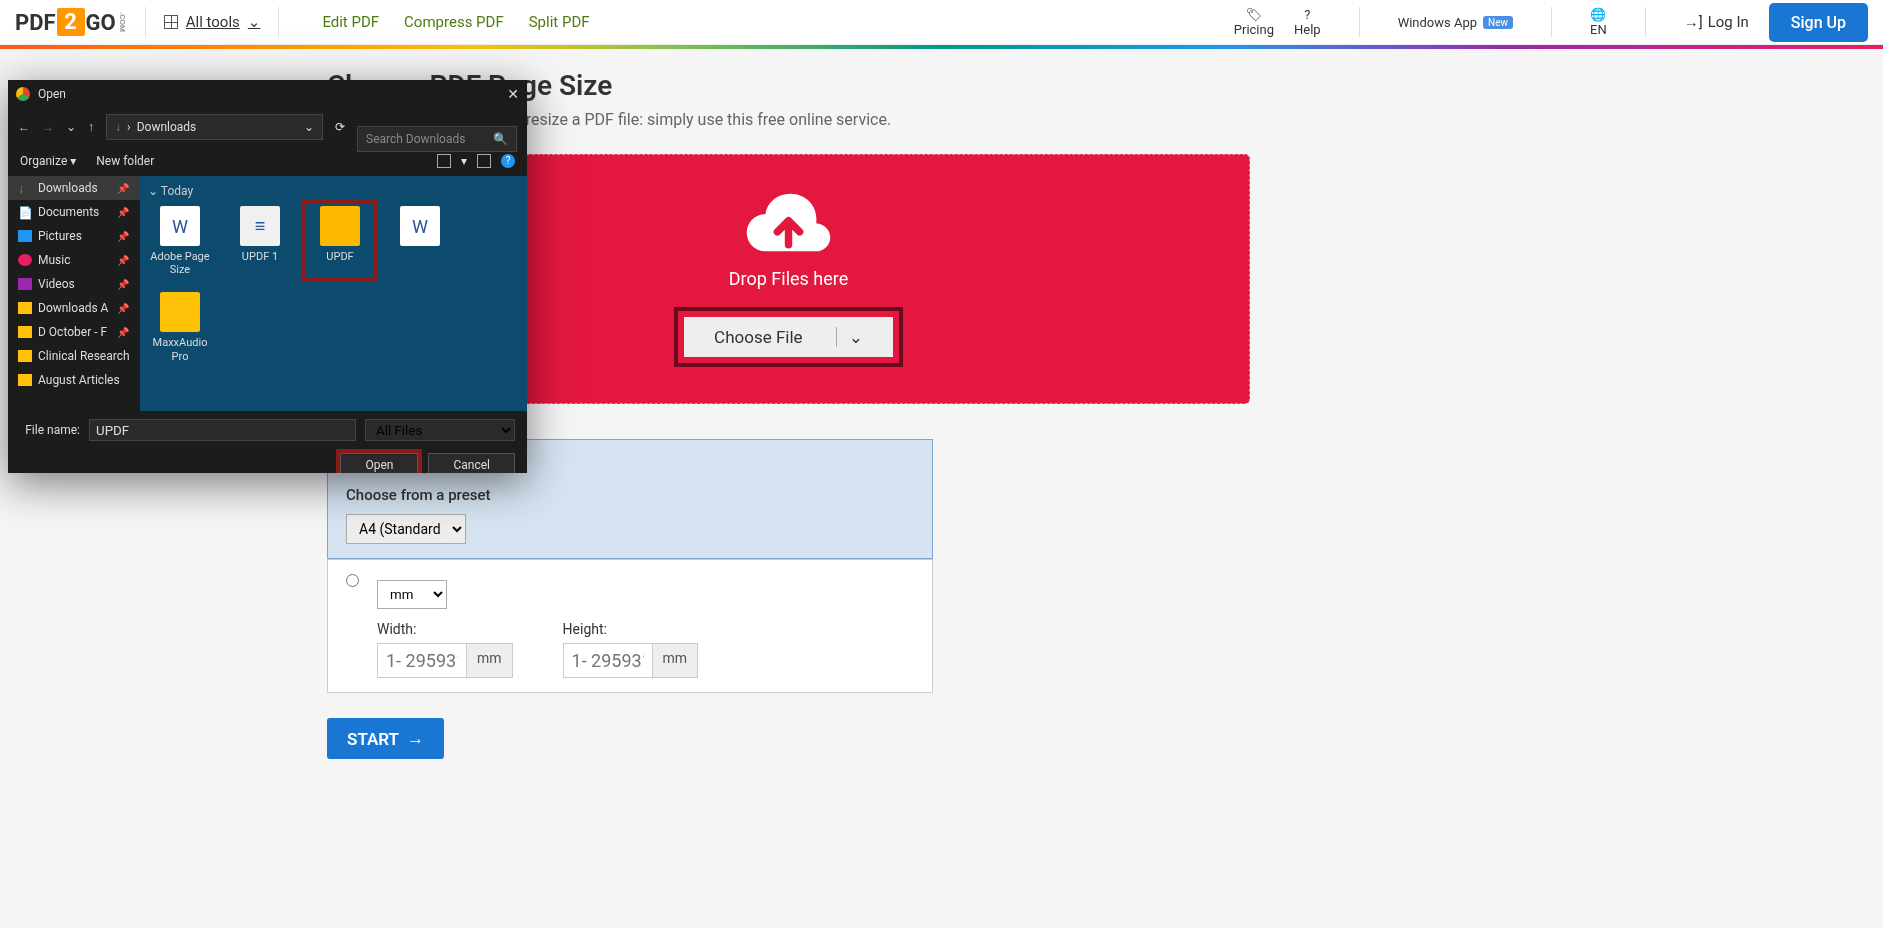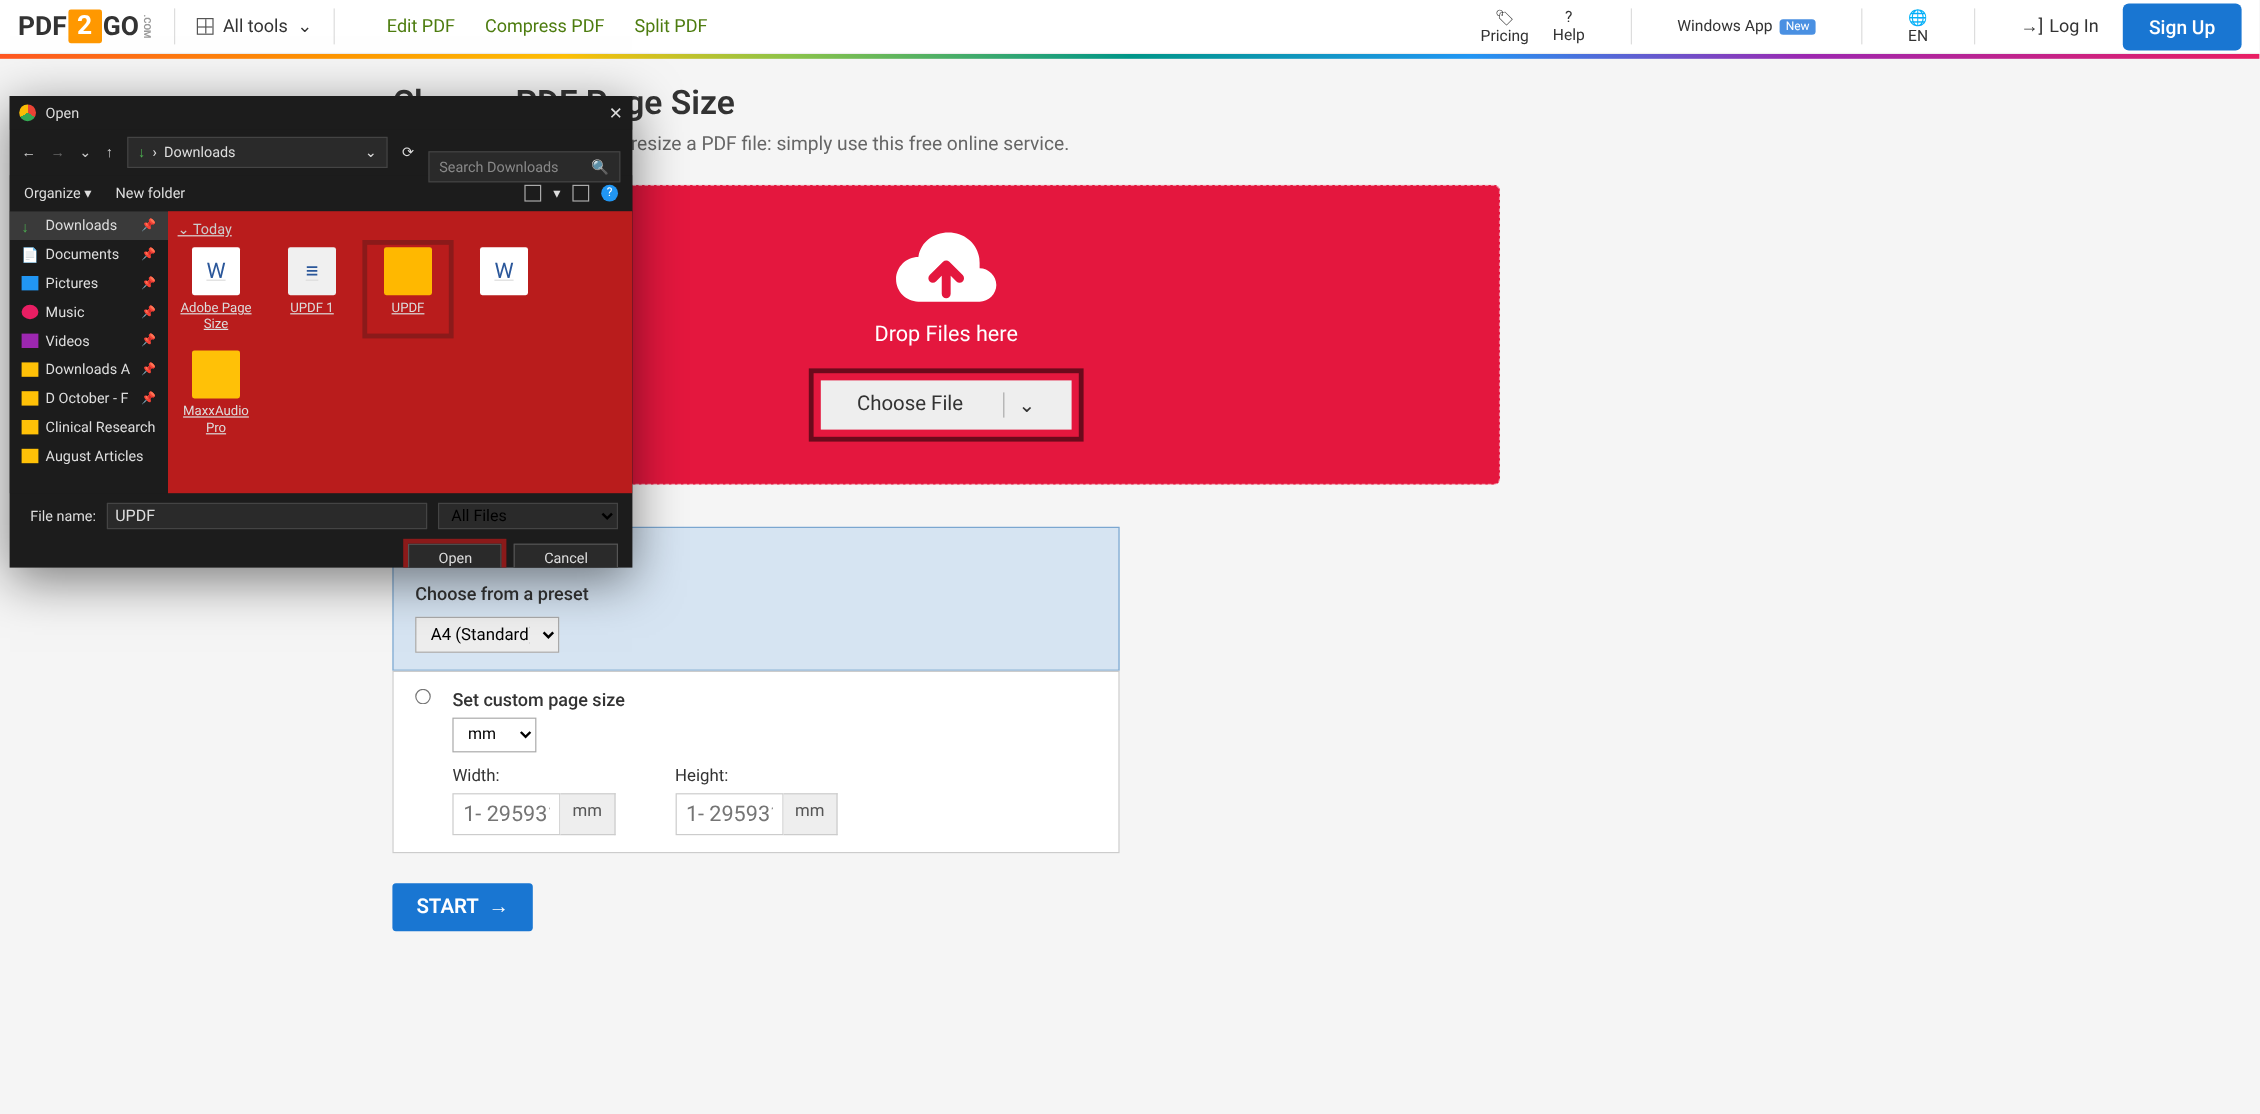--- a/index.html
+++ b/index.html
@@ -6,21 +6,21 @@
 body { background: #f5f5f5; width: 1883px; height: 928px; overflow: hidden; position: relative; }
 
 
 .header { background: #fff; height: 45px; display: flex; align-items: center; padding: 0 15px; border-bottom: 1px solid #eee; }
 .logo { font-size: 22px; font-weight: bold; display: flex; align-items: center; }
 .logo-pdf { color: #333; }
 .logo-2box { display: inline-block; width: 28px; height: 28px; background: #ff9800; color: #fff; text-align: center; line-height: 28px; margin: 0 1px; border-radius: 2px; }
 .logo-go { color: #333; }
 .logo-com { font-size: 8px; color: #999; writing-mode: vertical-rl; margin-left: 2px; }
 .header-sep { width: 1px; height: 30px; background: #ddd; margin: 0 18px; }
-.all-tools { display: flex; align-items: center; gap: 8px; color: #333; font-size: 15px; cursor: pointer; }
+.all-tools { display: flex; align-items: center; gap: 8px; color: #333; font-size: 15px; cursor: pointer; text-decoration: underline; }
 .grid-icon { display: inline-block; width: 14px; height: 14px; border: 1px solid #555; position: relative; }
 .grid-icon::before, .grid-icon::after { content: ''; position: absolute; background: #555; }
 .grid-icon::before { width: 100%; height: 1px; top: 50%; left: 0; }
 .grid-icon::after { width: 1px; height: 100%; left: 50%; top: 0; }
 .nav-links { display: flex; gap: 25px; margin-left: 25px; }
 .nav-links a { color: #4d7c0f; text-decoration: none; font-size: 15px; }
 .header-right { margin-left: auto; display: flex; align-items: center; gap: 20px; }
 .header-item { display: flex; flex-direction: column; align-items: center; font-size: 13px; color: #333; cursor: pointer; }
 .header-item-row { flex-direction: row; gap: 6px; }
 .new-badge { background: #4a90e2; color: #fff; font-size: 10px; padding: 1px 5px; border-radius: 3px; }
@@ -82,21 +82,21 @@
 .fd-sidebar { width: 132px; background: #1c1c1c; overflow: hidden; }
 .fd-side-item { display: flex; align-items: center; gap: 6px; padding: 5px 10px; font-size: 12px; cursor: pointer; }
 .fd-side-item.active { background: #3a3a3a; }
 .fd-side-item .ico { width: 14px; height: 12px; }
 .fd-side-item .pin { margin-left: auto; color: #666; font-size: 10px; }
 .ico-dl { color: #4caf50; }
 .ico-folder { background: #ffc107; }
 .ico-music { background: #e91e63; border-radius: 50%; }
 .ico-pic { background: #2196f3; }
 .ico-vid { background: #9c27b0; }
-.fd-files { flex: 1; background: #b91c1c; padding: 8px; text-decoration: underline; }
+.fd-files { flex: 1; background: #0c4a6e; padding: 8px; }
 .fd-group { font-size: 12px; color: #ccc; margin-bottom: 8px; }
 .fd-grid { display: flex; gap: 16px; flex-wrap: wrap; }
 .fd-file { width: 64px; text-align: center; cursor: pointer; position: relative; }
 .fd-file .thumb { width: 40px; height: 40px; margin: 0 auto 4px; background: #fff; display: flex; align-items: center; justify-content: center; font-size: 18px; color: #2b579a; border-radius: 2px; }
 .fd-file .thumb.folder { background: #ffc107; }
 .fd-file .thumb.doc { background: #f0f0f0; }
 .fd-file .fname { font-size: 11px; color: #ddd; line-height: 1.2; word-break: break-word; }
 .fd-file.selected { outline: 4px solid #8b1a1a; outline-offset: 2px; }
 .fd-bottom { padding: 8px 12px; display: flex; align-items: center; gap: 9px; }
 .fd-bottom .lbl { font-size: 12px; width: 60px; text-align: right; }
@@ -184,21 +184,20 @@
       <div>
         <label>Choose from a preset</label><br>
         <select class="preset-select">
           <option>A4 (Standard)</option>
         </select>
       </div>
     </div>
     <div class="custom-box">
       <input type="radio" style="">
       <div class="custom-inner">
-        <div class="lbl">Set custom page size</div>
         <select class="unit-select">
           <option>mm</option>
         </select>
         <div class="dims">
           <div class="dim">
             <div class="dlbl">Width:</div>
             <div class="dim-input-wrap">
               <input placeholder="1- 295931" style="">
               <span class="suffix">mm</span>
             </div>

